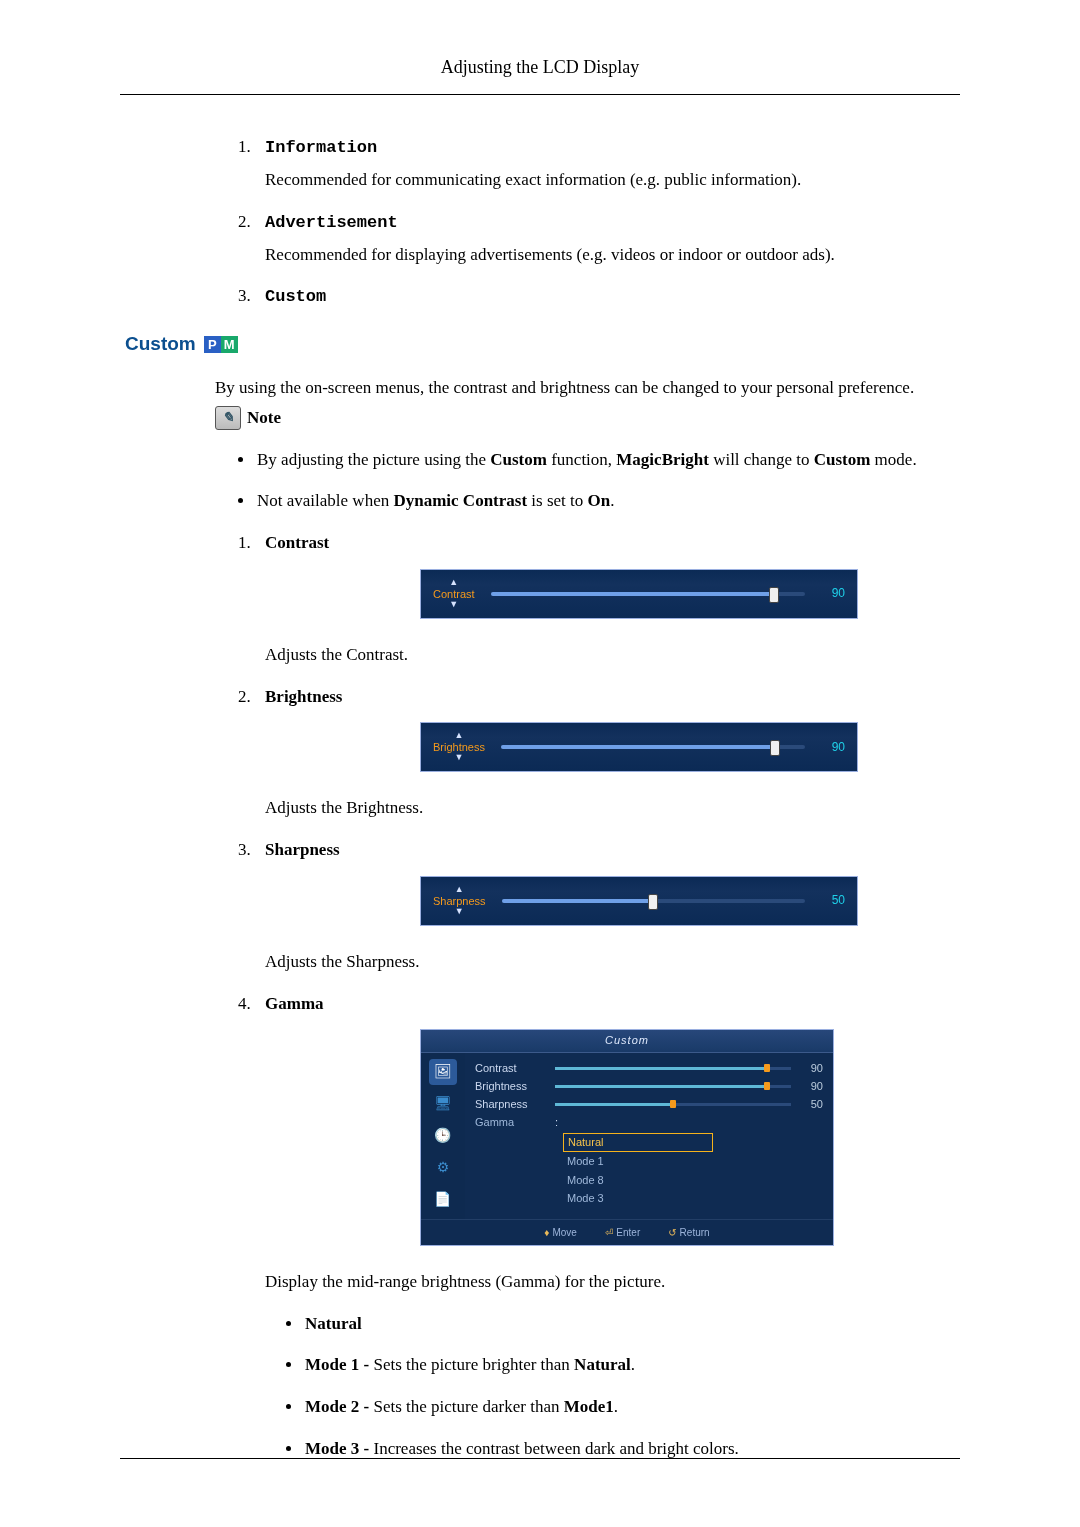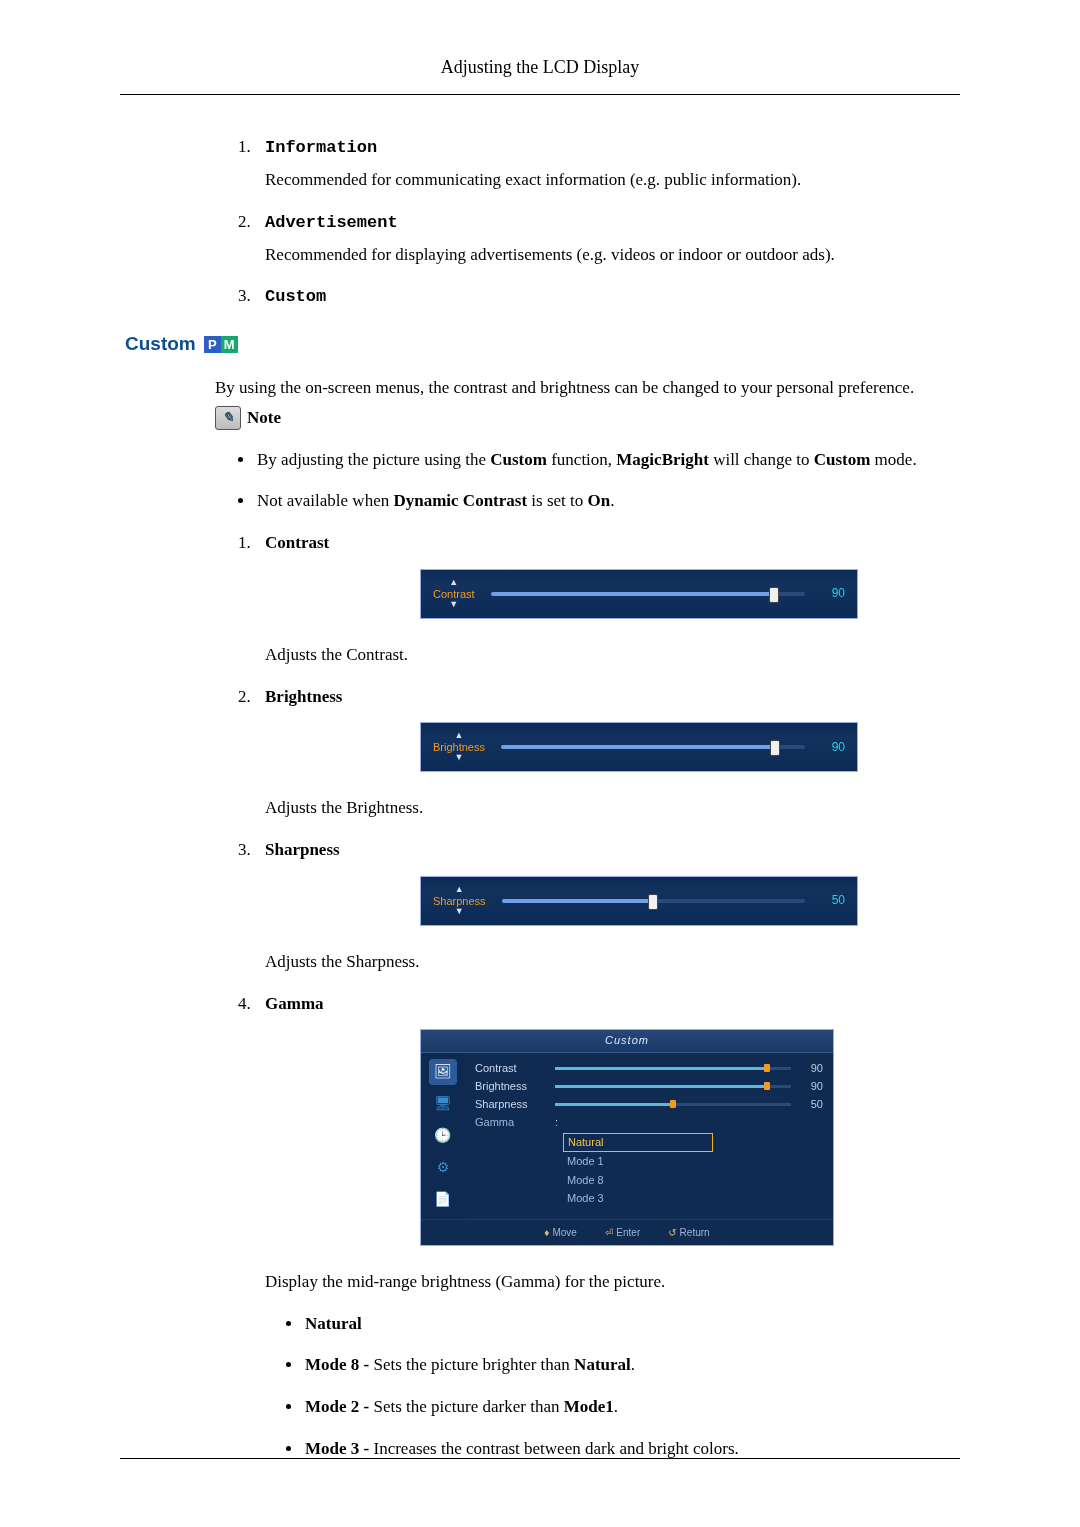--- a/index.html
+++ b/index.html
@@ -463,21 +463,21 @@
           </div>
         </div>
 
         <div class="li-desc">Display the mid-range brightness (Gamma) for the picture.</div>
 
         <ul class="sub-bullets">
           <li>
             <span class="b">Natural</span>
           </li>
           <li>
-            <span class="b">Mode 8 - </span><span>Sets the picture brighter than </span><span class="b">Natural</span><span>.</span>
+            <span class="b">Mode 1 - </span><span>Sets the picture brighter than </span><span class="b">Natural</span><span>.</span>
           </li>
           <li>
             <span class="b">Mode 2 - </span><span>Sets the picture darker than </span><span class="b">Mode1</span><span>.</span>
           </li>
           <li>
             <span class="b">Mode 3 - </span><span>Increases the contrast between dark and bright colors.</span>
           </li>
         </ul>
       </li>
     </ol>

